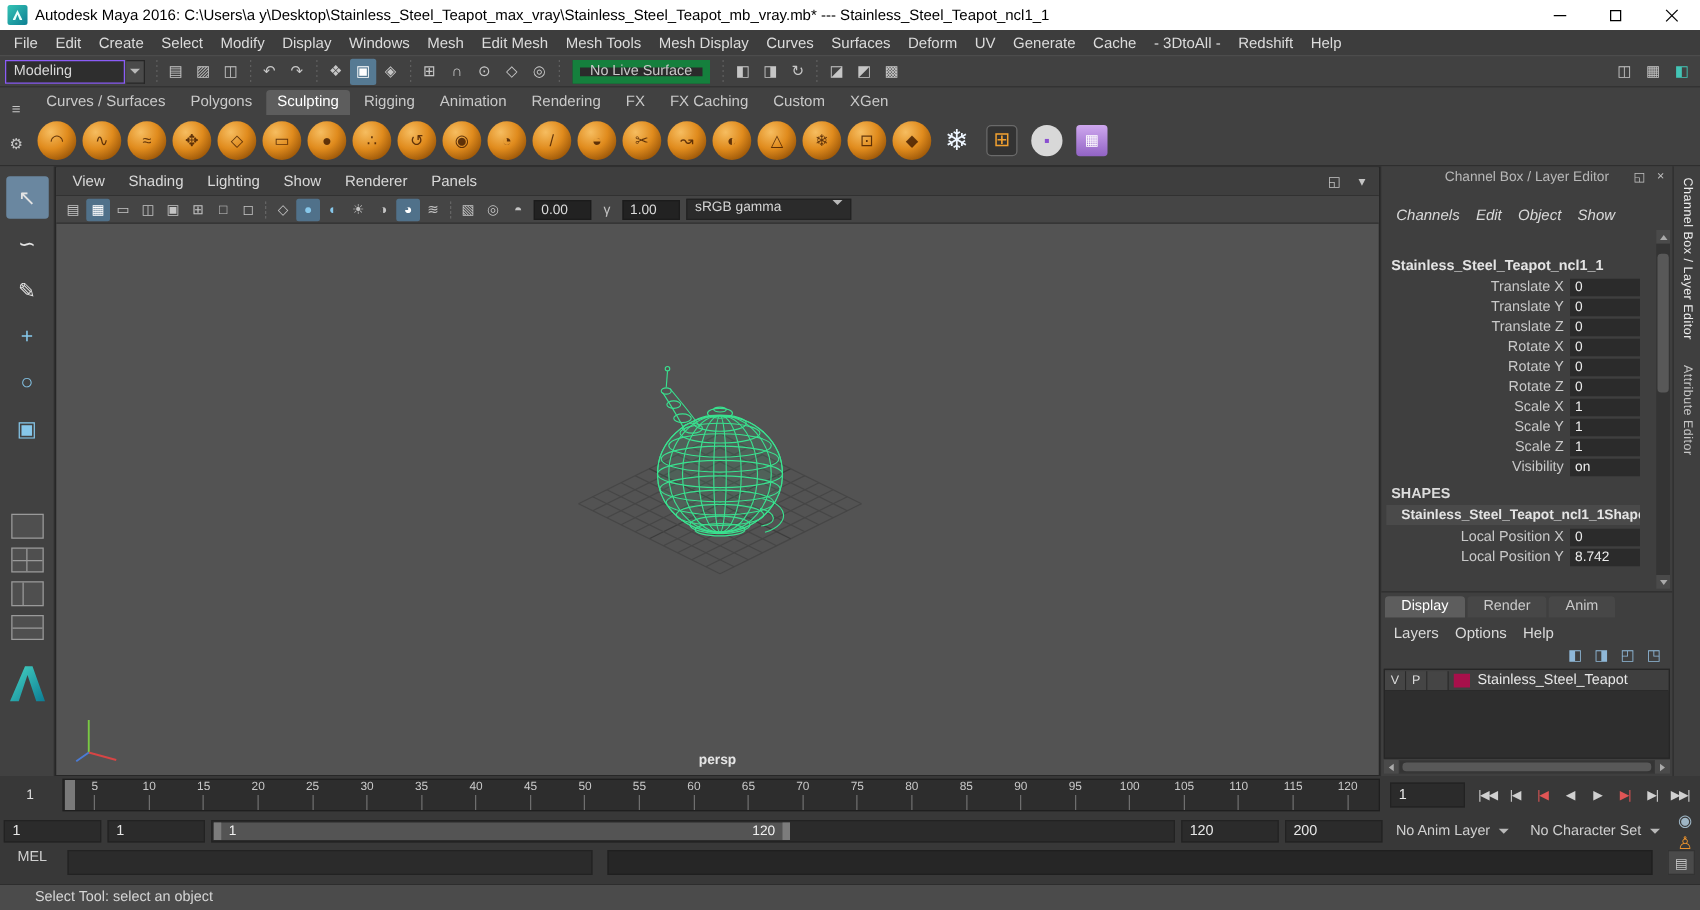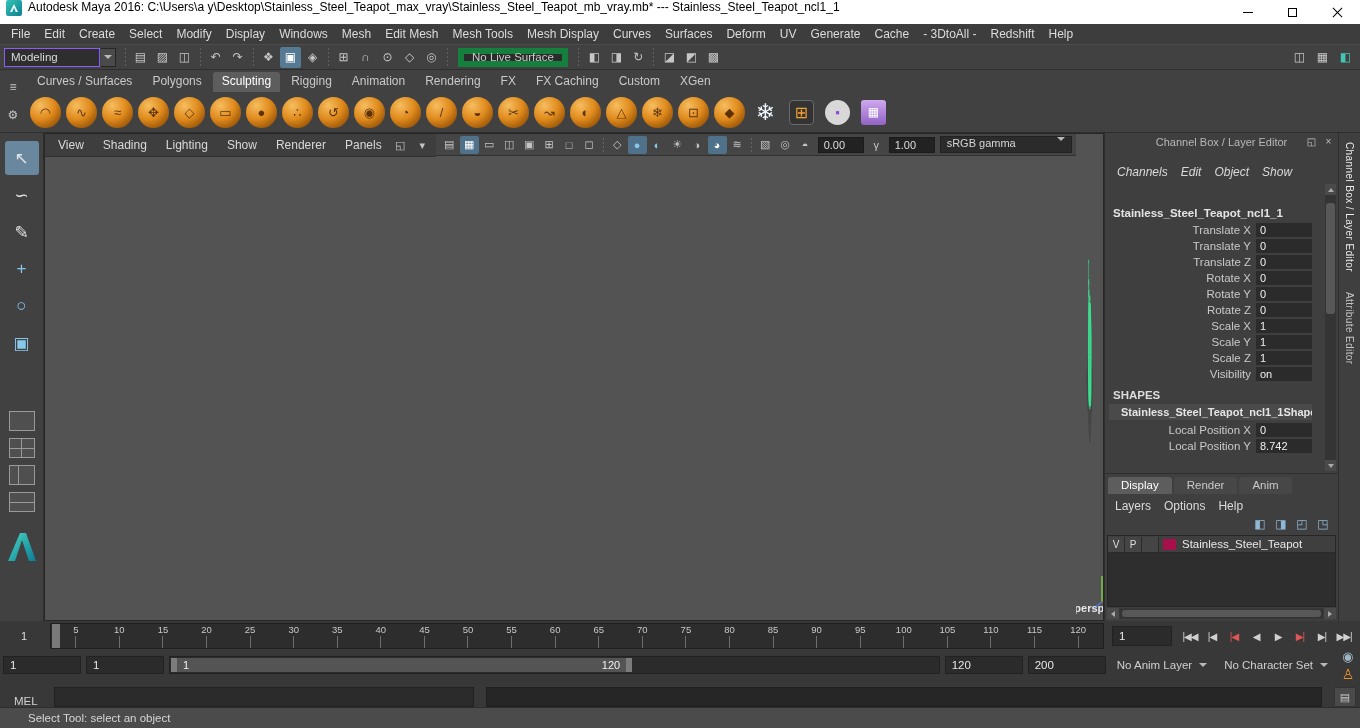--- a/index.html
+++ b/index.html
@@ -4,21 +4,21 @@
 <style>
   * { box-sizing: border-box; margin: 0; padding: 0; }
   html,body { width:1360px; height:728px; overflow:hidden; }
   body {
     font-family:"Liberation Sans", sans-serif;
     background:#383838; color:#cccccc; font-size:12px;
     cursor:default; user-select:none;
     display:flex; flex-direction:column;
   }
   
-  .titlebar { height:24px; background:#ffffff; color:#000; display:flex; gap:6px; padding-left:6px; flex:0 0 auto; }
+  .titlebar { height:24px; background:#ffffff; color:#000; display:flex; align-items:center; gap:6px; padding-left:6px; flex:0 0 auto; }
   .maya-app-icon { width:16px; height:16px; border-radius:2px; background:linear-gradient(135deg,#35c4b5,#0d7f93); position:relative; flex:0 0 auto; }
   .maya-app-icon::after { content:""; position:absolute; left:4px; top:4px; width:8px; height:8px;
     background:#eafffb; clip-path:polygon(0 100%,50% 0,100% 100%,72% 100%,50% 45%,28% 100%); }
   .title-text { font-size:12px; white-space:nowrap; overflow:hidden; }
   .win-controls { margin-left:auto; display:flex; height:100%; flex:0 0 auto; }
   .win-btn { width:45px; display:flex; align-items:center; justify-content:center; }
   .g-min { width:10px; height:1px; background:#000; }
   .g-max { width:9px; height:9px; border:1px solid #000; }
   .g-close { position:relative; width:11px; height:11px; }
   .g-close::before,.g-close::after { content:""; position:absolute; left:-1px; top:5px; width:13px; height:1px; background:#000; }
@@ -67,21 +67,21 @@
   .tool.active { background:#6a87a0; }
   .tool.blue { color:#86c7ea; }
   .layouts { margin-top:48px; display:flex; flex-direction:column; gap:7px; align-items:center; }
   .layout-btn { width:26px; height:20px; border:1px solid #9a9a9a; background:#4f4f4f; }
   .layout-btn.quad { background:linear-gradient(#9a9a9a,#9a9a9a) 50% 0/1px 100% no-repeat,
                      linear-gradient(#9a9a9a,#9a9a9a) 0 50%/100% 1px no-repeat,#4f4f4f; }
   .layout-btn.split-lr { background:linear-gradient(#9a9a9a,#9a9a9a) 35% 0/1px 100% no-repeat,#4f4f4f; }
   .layout-btn.split-tb { background:linear-gradient(#9a9a9a,#9a9a9a) 0 50%/100% 1px no-repeat,#4f4f4f; }
   .maya-logo { margin-top:16px; }
   
-  .viewport { flex:1; display:flex; flex-direction:row; border:1px solid #272727; background:#535353; min-width:0; }
+  .viewport { flex:1; display:flex; flex-direction:column; border:1px solid #272727; background:#535353; min-width:0; }
   .vp-menubar { height:23px; background:#3e3e3e; display:flex; align-items:center; padding:0 4px; border-bottom:1px solid #313131; }
   .vp-menu-item { padding:0 9px; color:#d8d8d8; }
   .vp-menubar-right { margin-left:auto; display:flex; gap:3px; }
   .vp-toolbar { height:22px; background:#454545; display:flex; align-items:center; gap:1px; padding:0 4px; border-bottom:1px solid #313131; }
   .vicon { width:19px; height:18px; display:flex; align-items:center; justify-content:center; font-size:11px; color:#c4c4c4; border-radius:2px; flex:0 0 auto; }
   .vicon.active { background:#50718a; color:#fff; }
   .vicon.blue { color:#86c7ea; }
   .vicon.sep { width:7px; height:14px;
     background:repeating-linear-gradient(to bottom,#646464 0 2px,transparent 2px 4px);
     background-size:1px 100%; background-position:center; background-repeat:no-repeat; }
@@ -150,21 +150,21 @@
   .rangeslider-row { height:26px; display:flex; align-items:center; background:#383838; gap:5px; padding:0 3px; margin-top:1px; flex:0 0 auto; }
   .rs-field { width:78px; height:18px; background:#2b2b2b; border:1px solid #222; color:#e6e6e6; font-size:11.5px; display:flex; align-items:center; padding-left:6px; flex:0 0 auto; }
   .rs-bar { flex:1; height:18px; background:#2b2b2b; border:1px solid #222; position:relative; }
   .rs-range { position:absolute; left:1px; top:1px; bottom:1px; width:60%; background:#545454; display:flex; align-items:center; justify-content:space-between; padding:0 12px; color:#f0f0f0; font-size:11px; }
   .rs-range::before,.rs-range::after { content:""; position:absolute; top:0; bottom:0; width:6px; background:#7c7c7c; }
   .rs-range::before { left:0; } .rs-range::after { right:0; }
   .rs-dd { display:flex; align-items:center; gap:7px; color:#cfcfcf; font-size:11.5px; padding:0 6px; height:18px; flex:0 0 auto; }
   .rs-icon { width:18px; height:18px; display:flex; align-items:center; justify-content:center; font-size:13px; color:#9fb6c6; flex:0 0 auto; }
   .rs-icon.orange { color:#e8912d; font-size:14px; }
   
-  .cmd-row { height:27px; display:flex; align-items:flex-end; background:#383838; padding:0 4px; gap:12px; margin-top:2px; flex:0 0 auto; }
+  .cmd-row { height:27px; display:flex; align-items:flex-start; background:#383838; padding:0 4px; gap:12px; margin-top:2px; flex:0 0 auto; }
   .cmd-label { width:38px; color:#d0d0d0; font-size:11.5px; padding-left:10px; }
   .cmd-input { width:420px; height:20px; background:#2b2b2b; border:1px solid #222; }
   .cmd-output { flex:1; height:20px; background:#262626; border:1px solid #1f1f1f; }
   .cmd-icon { width:22px; height:20px; display:flex; align-items:center; justify-content:center; color:#c4c4c4; font-size:11px; background:#4a4a4a; border:1px solid #333; }
   
   .help-row { height:21px; display:flex; align-items:center; background:#4b4b4b; color:#d6d6d6; font-size:11.5px; padding-left:28px; border-top:1px solid #2d2d2d; flex:0 0 auto; }
 </style>
 </head>
 <body>
 

